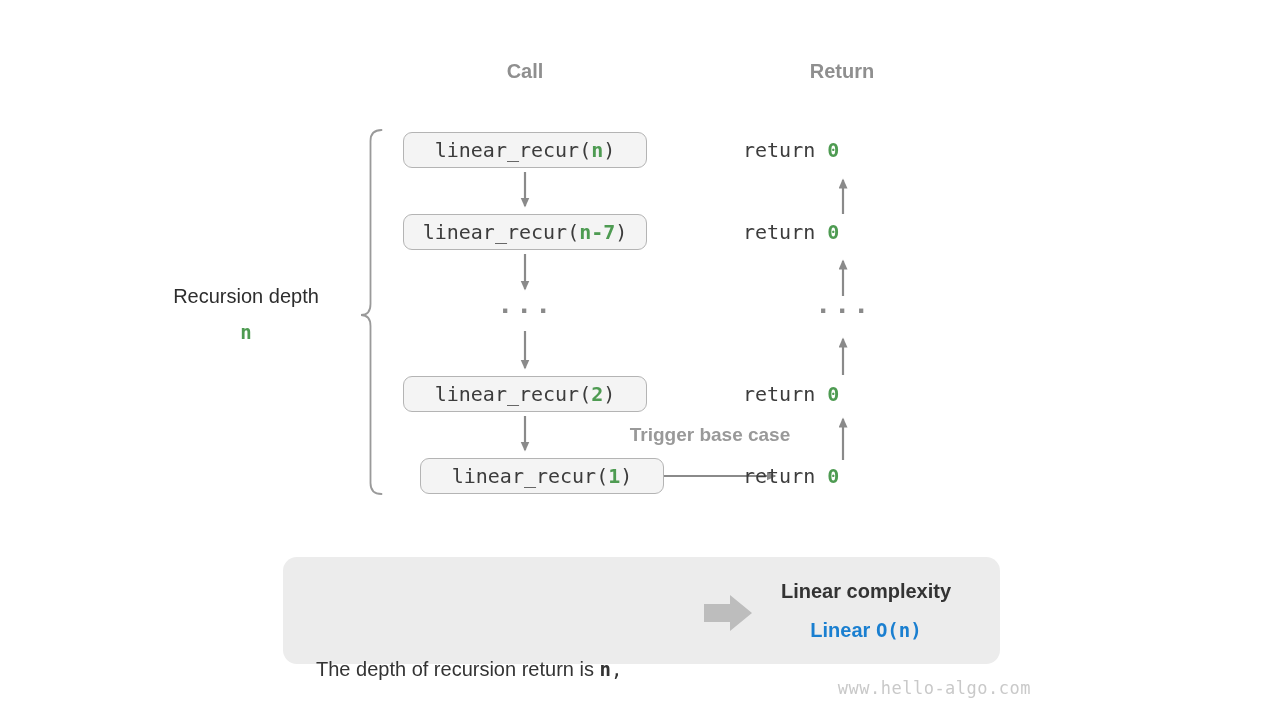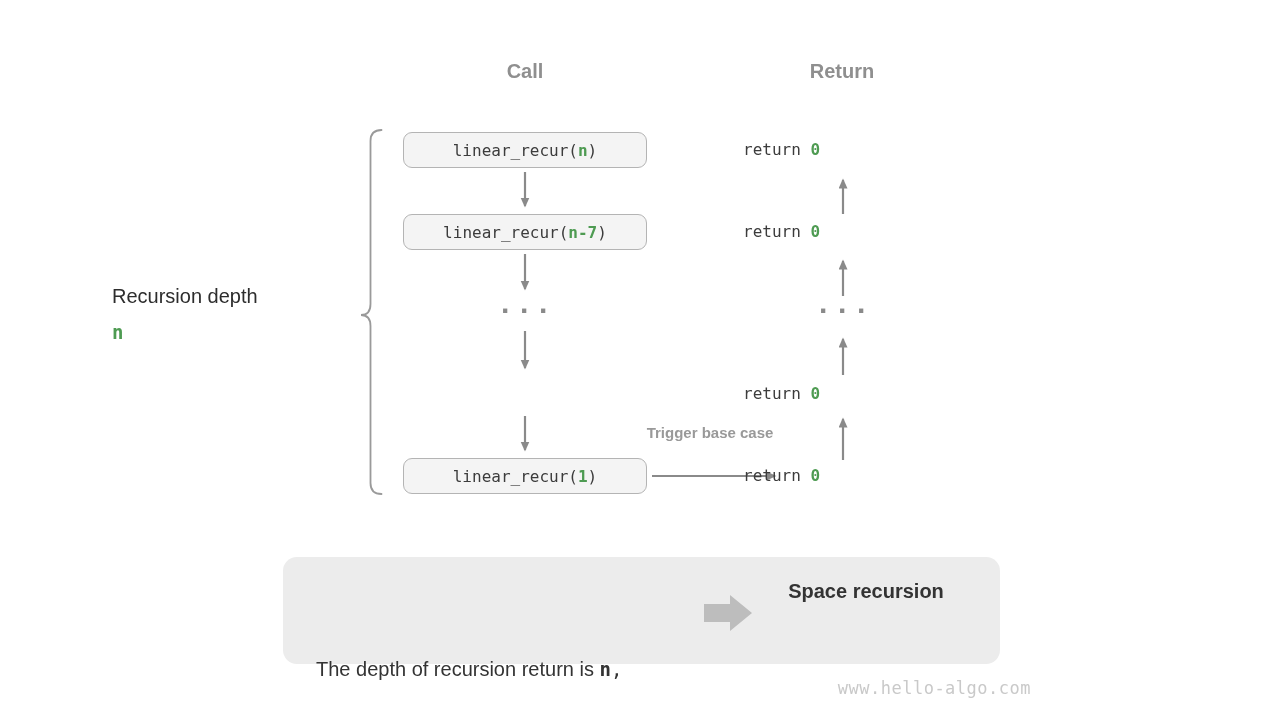--- a/index.html
+++ b/index.html
@@ -11,38 +11,38 @@
   .col-header{
     width:200px;text-align:center;font-weight:bold;font-size:20px;color:#8f8f8f;
   }
   .call-box{
     left:403px;width:244px;height:36px;box-sizing:border-box;
     background:#f4f4f4;border:1.6px solid #b4b4b4;border-radius:9px;
     display:flex;align-items:center;justify-content:center;
   }
   .code{
     font-family:"DejaVu Sans Mono","Liberation Mono",monospace;
-    font-size:16px;color:#3c3c3c;white-space:pre;
+    font-size:20px;color:#3c3c3c;white-space:pre;
   }
   .green{color:#4e9b52;font-weight:bold;}
   .blue{color:#1a7fd0;}
   .return-row{
     left:743px;width:200px;line-height:24px;
   }
   .dots{
     width:200px;text-align:center;color:#8a8a8a;font-size:30px;font-weight:bold;
     letter-spacing:9px;line-height:28px;text-indent:9px;
     font-family:"Liberation Sans",sans-serif;
   }
   .trigger-label{
     left:610px;top:424px;width:200px;text-align:center;
-    font-weight:bold;font-size:15px;color:#999999;
+    font-weight:bold;font-size:19px;color:#999999;
   }
   .depth-label{
-    left:112px;top:283px;width:220px;color:#2d2d2d;font-size:20px;line-height:26px;
+    left:136px;top:283px;width:220px;text-align:center;color:#2d2d2d;font-size:20px;line-height:26px;
   }
   .depth-n{
     font-family:"DejaVu Sans Mono","Liberation Mono",monospace;
     font-size:19px;margin-top:10px;
   }
   .panel{
     left:283px;top:557px;width:717px;height:107px;
     background:#ececec;border-radius:14px;
   }
   .panel-left{
@@ -97,21 +97,24 @@
   <div class="abs col-header" style="left:425px;top:60px;">Call</div>
   <div class="abs col-header" style="left:742px;top:60px;">Return</div>
 
   <div class="abs call-box" style="top:132px;">
     <span class="code"><span>linear_recur(</span><span class="green">n</span><span>)</span></span>
   </div>
   <div class="abs call-box" style="top:214px;">
     <span class="code"><span>linear_recur(</span><span class="green">n-7</span><span>)</span></span>
   </div>
   <div class="abs dots" style="left:425px;top:297px;">···</div>
-  <div class="abs call-box" style="top:458px;">
+  <div class="abs call-box" style="top:376px;">
+    <span class="code"><span>linear_recur(</span><span class="green">2</span><span>)</span></span>
+  </div>
+  <div class="abs call-box" style="top:458px;margin-left:17px;">
     <span class="code"><span>linear_recur(</span><span class="green">1</span><span>)</span></span>
   </div>
 
   <div class="abs return-row" style="top:138px;">
     <span class="code"><span>return </span><span class="green">0</span></span>
   </div>
   <div class="abs return-row" style="top:220px;">
     <span class="code"><span>return </span><span class="green">0</span></span>
   </div>
   <div class="abs dots" style="left:743px;top:297px;">···</div>
@@ -131,19 +134,20 @@
 
   <div class="abs panel">
     <div class="abs panel-left">
       <div><span>The depth of recursion return is </span><span class="code green">n</span><span class="code">,</span></div>
       
     </div>
     <svg class="abs panel-arrow" width="50" height="36" viewBox="0 0 50 36">
       <polygon points="0,9 26,9 26,0 48,18 26,36 26,27 0,27" fill="#bdbdbd"></polygon>
     </svg>
     <div class="abs panel-right">
-      <div class="title">Space recursion</div>
+      <div class="title">Linear complexity</div>
+      <div class="value"><span class="blue">Linear </span><span class="code">O(n)</span></div>
     </div>
   </div>
 
   <div class="abs watermark">www.hello-algo.com</div>
 
 </div>
 
 </body></html>

